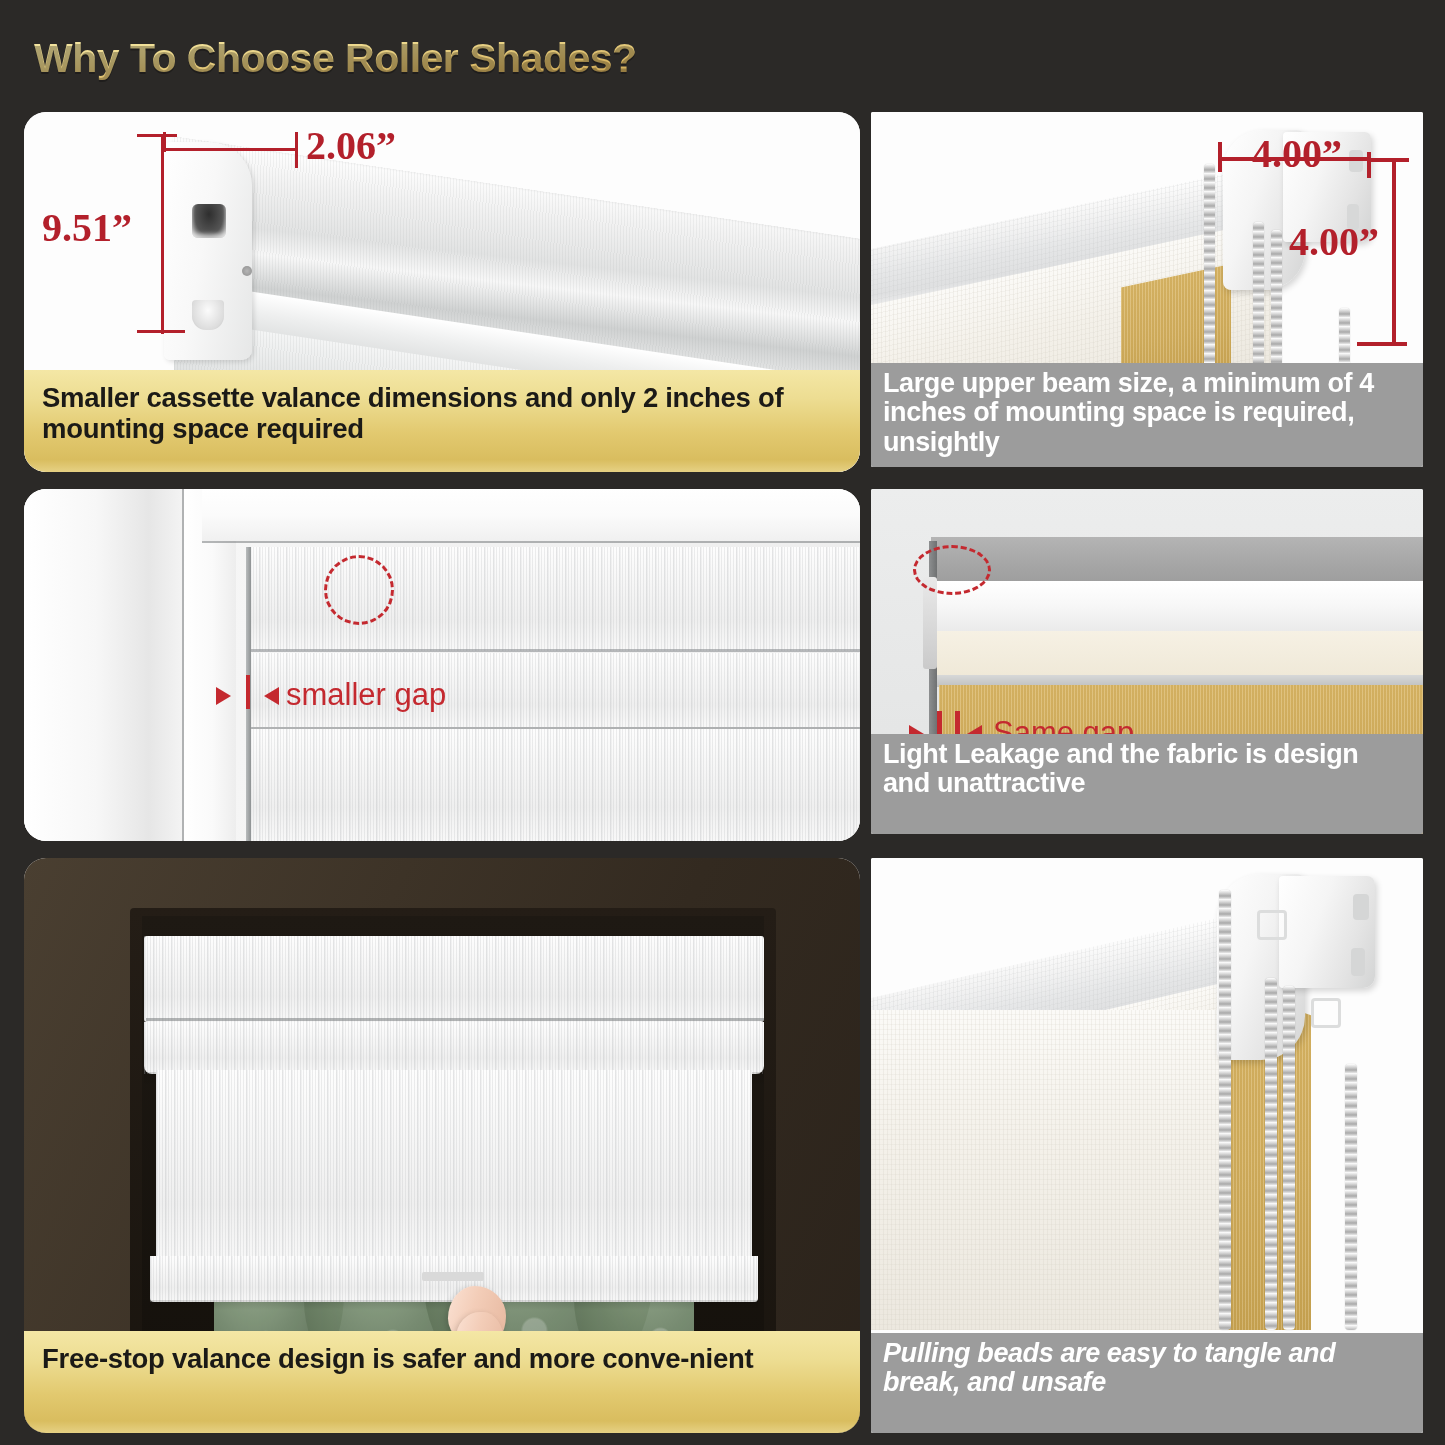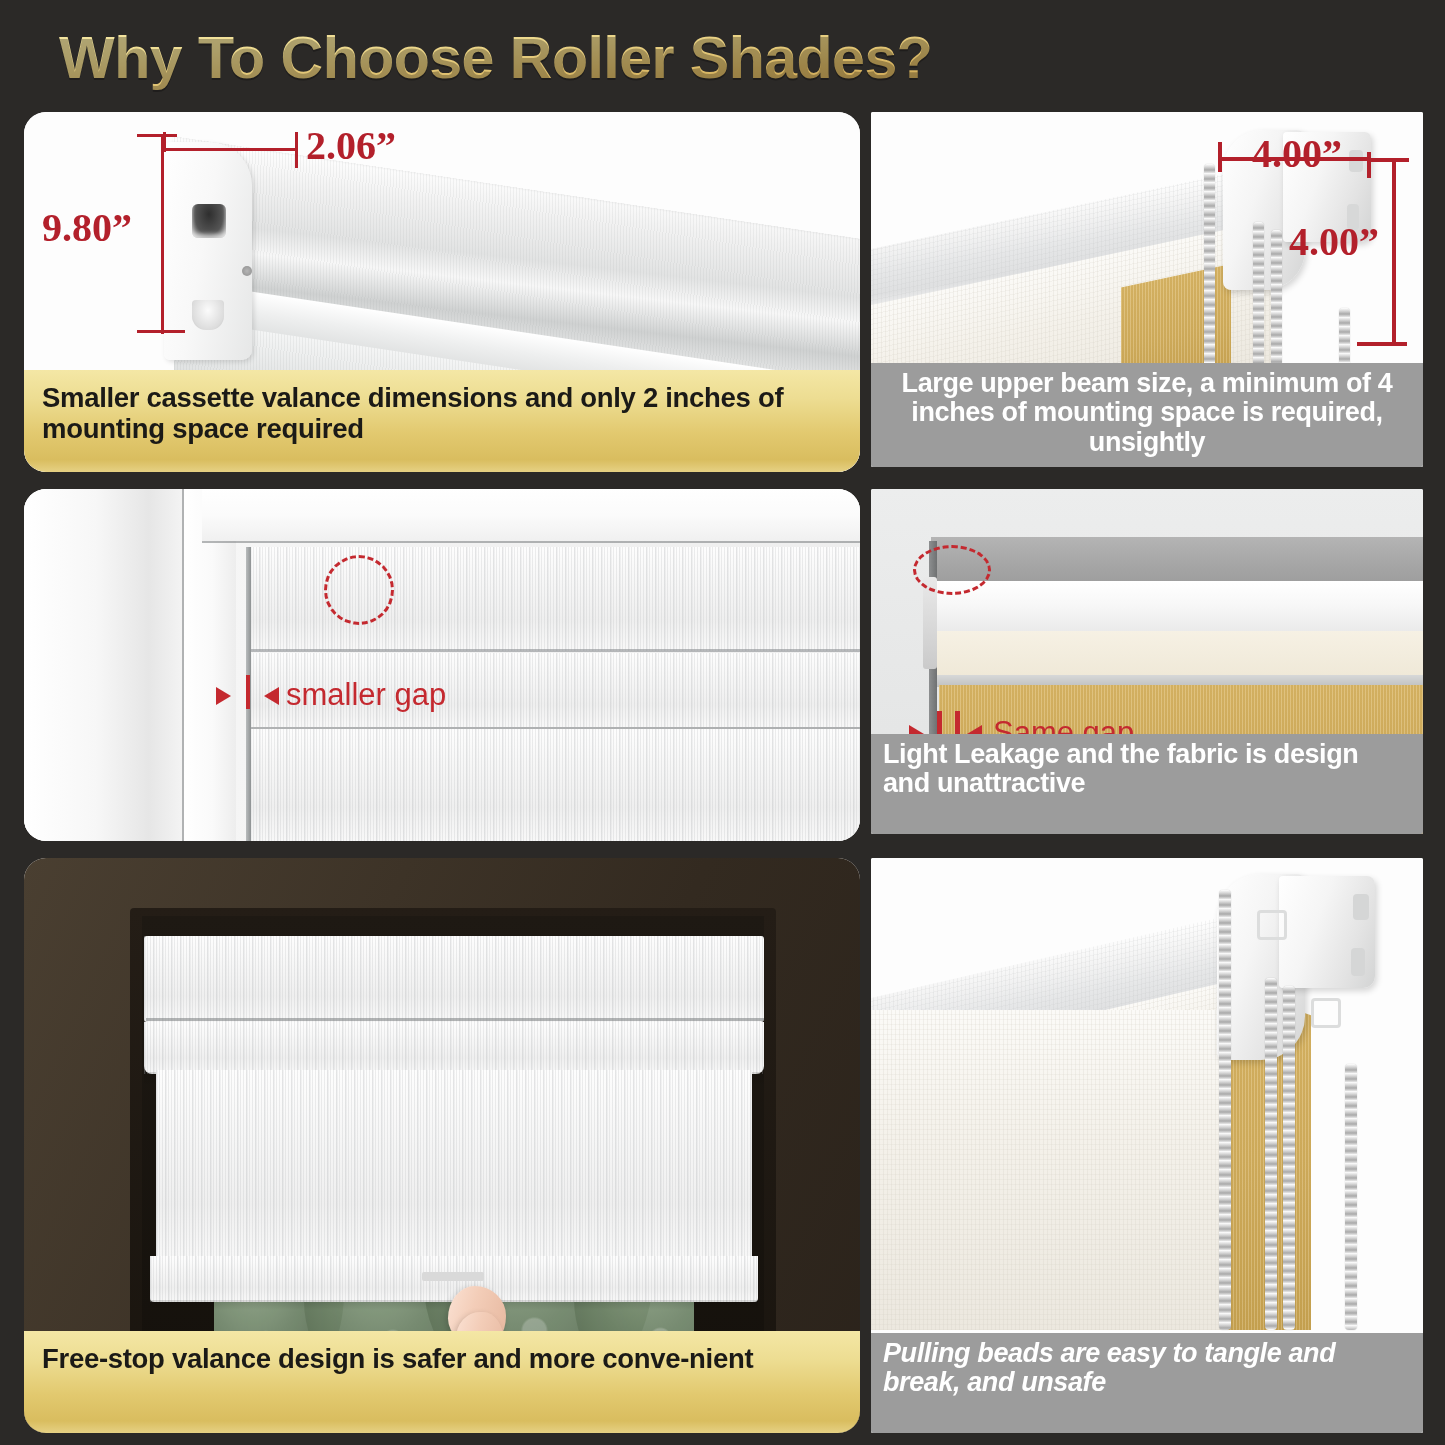--- a/index.html
+++ b/index.html
@@ -17,31 +17,30 @@
   .title-bar {
     position: absolute;
     left: 34px;
     top: 18px;
     width: 1100px;
     height: 80px;
     display: flex;
     align-items: center;
   }
   .title-text {
-    font-size: 59px;
+    font-size: 41px;
     font-weight: bold;
     letter-spacing: -0.5px;
     background: linear-gradient(177deg, #f6e9a8 0%, #efdc92 30%, #d9b764 72%, #c9a152 100%);
     -webkit-background-clip: text;
     background-clip: text;
     color: transparent;
     -webkit-text-fill-color: transparent;
     text-shadow: 0 2px 0 rgba(0,0,0,0.28);
     white-space: nowrap;
-    margin-left: 25px;
   }
 
   
   .grid {
     position: absolute;
     left: 0; top: 0;
     width: 1445px;
     height: 1445px;
     padding-left: 43px;
   }
@@ -97,21 +96,21 @@
     height: 100px;
     padding: 6px 12px 0 12px;
   }
   .caption.gray .cap-text {
     color: #ffffff;
     font-size: 27px;
     font-weight: bold;
     line-height: 1.09;
     letter-spacing: -0.4px;
   }
-  .caption.gray.tall { height: 104px; text-align: center; }
+  .caption.gray.tall { height: 104px; }
 
   
   .dim-label {
     position: absolute;
     color: #b3202b;
     font-weight: bold;
     font-family: "Liberation Serif", serif;
     white-space: nowrap;
     z-index: 14;
   }
@@ -343,21 +342,21 @@
       <div class="cap-screw"></div>
 
       <div class="dim-line" style="left:139px; top:36px; width:135px; height:3px;"></div>
       <div class="dim-line" style="left:139px; top:20px; width:3px; height:20px;"></div>
       <div class="dim-line" style="left:271px; top:20px; width:3px; height:36px;"></div>
       <div class="dim-label" style="left:282px; top:10px; font-size:40px;">2.06”</div>
 
       <div class="dim-line" style="left:137px; top:22px; width:3px; height:200px;"></div>
       <div class="dim-line" style="left:113px; top:22px; width:40px; height:3px;"></div>
       <div class="dim-line" style="left:113px; top:218px; width:48px; height:3px;"></div>
-      <div class="dim-label" style="left:18px; top:92px; font-size:40px;">9.80”</div>
+      <div class="dim-label" style="left:18px; top:92px; font-size:40px;">9.51”</div>
     </div>
     <div class="caption gold">
       <div class="cap-text">Smaller cassette valance dimensions and only 2 inches of mounting space required</div>
     </div>
   </div>
 
   <div class="panel right p-r1">
     <div class="photo">
       <div style="position:absolute;inset:0;background:#fdfdfd;"></div>
 

